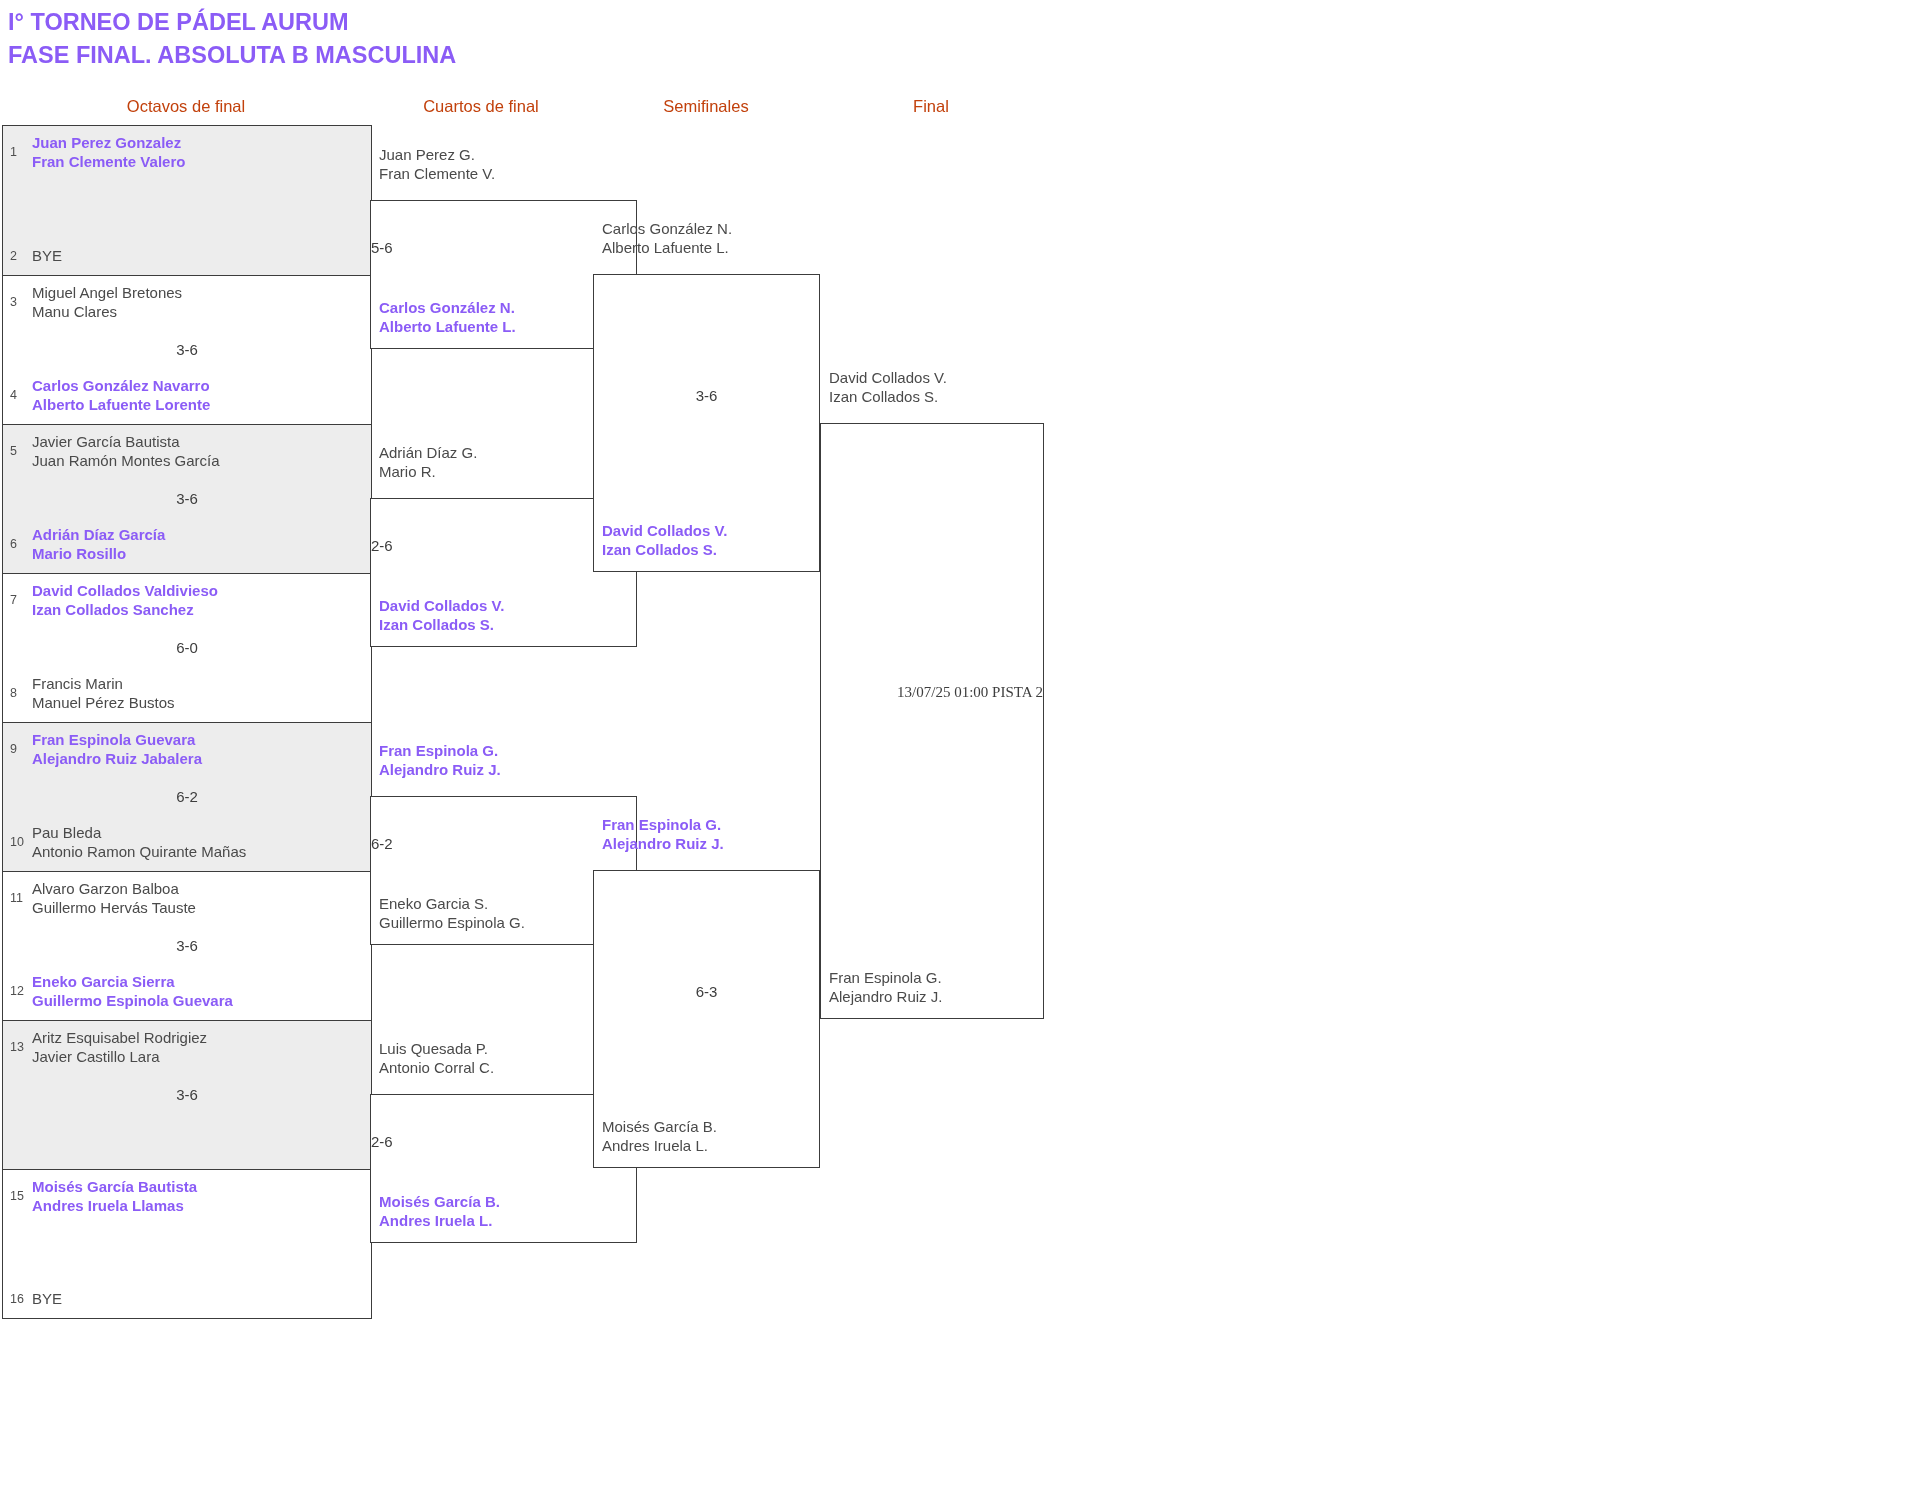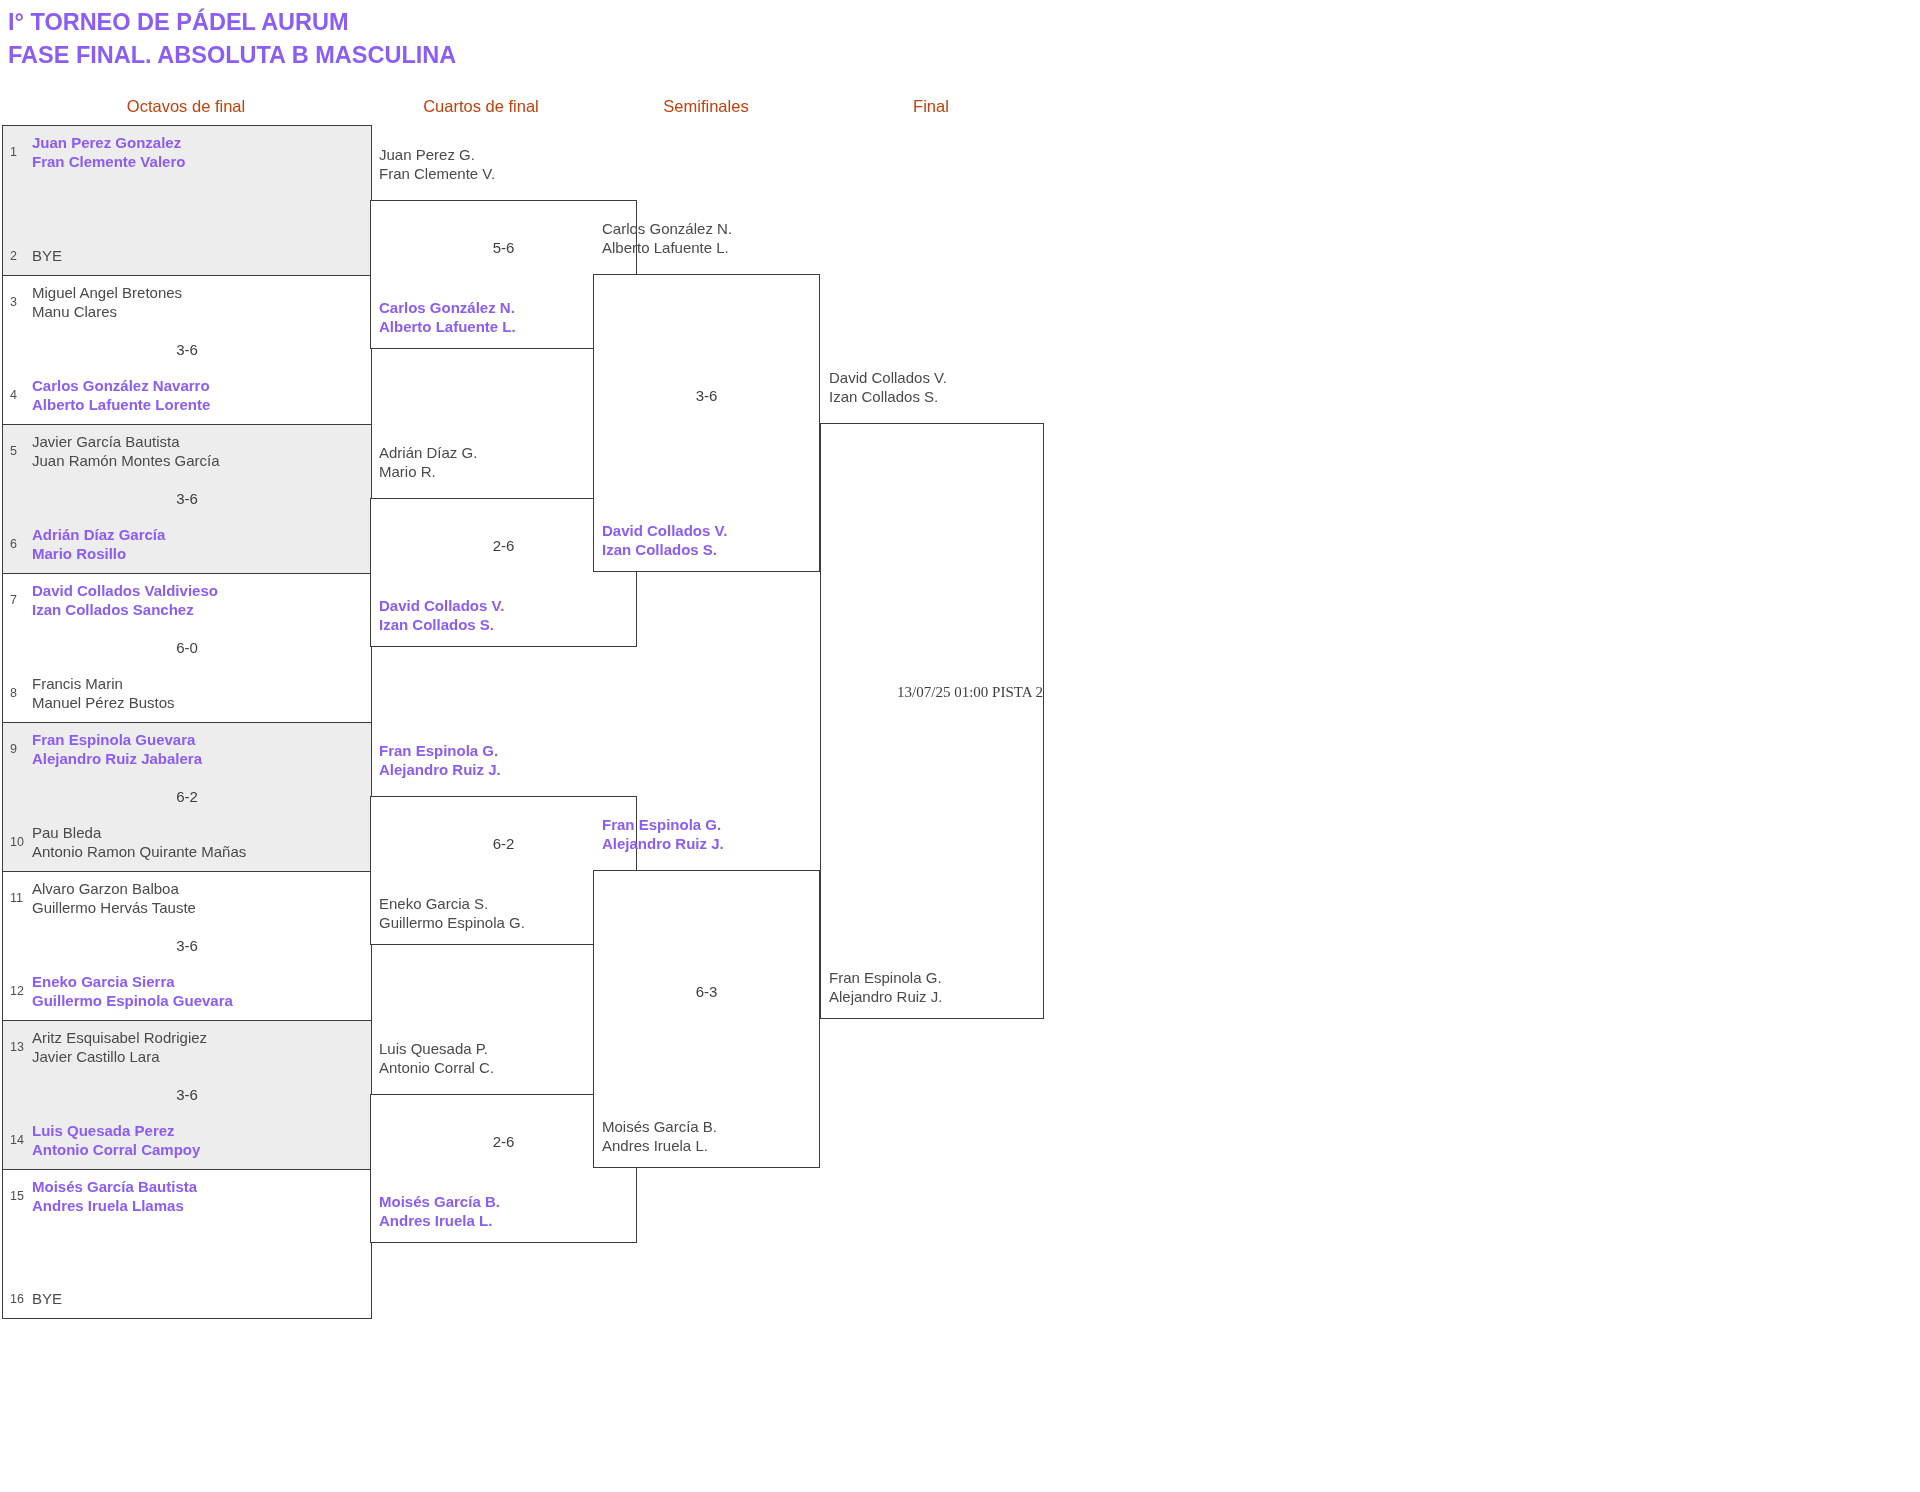--- a/index.html
+++ b/index.html
@@ -25,21 +25,21 @@
   .r16-box.bg{background:#ededed;}
   .team{position:absolute;left:7px;right:6px;display:flex;gap:7px;align-items:center;}
   .team-t{top:7px;}
   .team-b{bottom:10px;}
   .seed{min-width:15px;font-size:12.5px;color:#4f4f4f;flex:0 0 auto;}
   .oscore{position:absolute;top:50%;left:0;width:100%;margin-top:-9px;text-align:center;}
   
   .mbox{position:absolute;box-sizing:border-box;border:1.5px solid #3c3c3c;background:#fff;}
   .above{position:absolute;top:-56px;left:8px;}
   .inbot{position:absolute;bottom:12px;left:8px;}
-  .cscore{position:absolute;top:38px;left:0;width:100%;text-align:center;}
+  .cscore{position:absolute;top:38px;left:0;width:100%;text-align:left;}
   .sscore{position:absolute;top:112px;left:0;width:100%;text-align:center;}
   .fdate{position:absolute;top:260px;left:0;width:100%;text-align:right;font-size:15px;color:#3d3d3d;font-family:Liberation Serif, serif;}
   .q{left:370px;width:267px;height:149px;}
   .q1{top:200px;} .q2{top:498px;} .q3{top:796px;} .q4{top:1094px;}
   .s{left:593px;width:227px;height:298px;}
   .s1{top:274px;} .s2{top:870px;}
   .f{left:820px;width:224px;height:596px;top:423px;}
 </style>
 </head>
 <body>
@@ -165,27 +165,20 @@
 
     <div class="r16-box bg">
       <div class="team team-t">
         <span class="seed">13</span>
         <span class="names">
             <span class="ln">Aritz Esquisabel Rodrigiez</span>
             <span class="ln">Javier Castillo Lara</span>
           </span>
       </div>
       <div class="oscore scoretxt">3-6</div>
-      <div class="team team-b">
-        <span class="seed">14</span>
-        <span class="names w">
-            <span class="ln">Luis Quesada Perez</span>
-            <span class="ln">Antonio Corral Campoy</span>
-          </span>
-      </div>
     </div>
 
     <div class="r16-box">
       <div class="team team-t">
         <span class="seed">15</span>
         <span class="names w">
             <span class="ln">Moisés García Bautista</span>
             <span class="ln">Andres Iruela Llamas</span>
           </span>
       </div>

